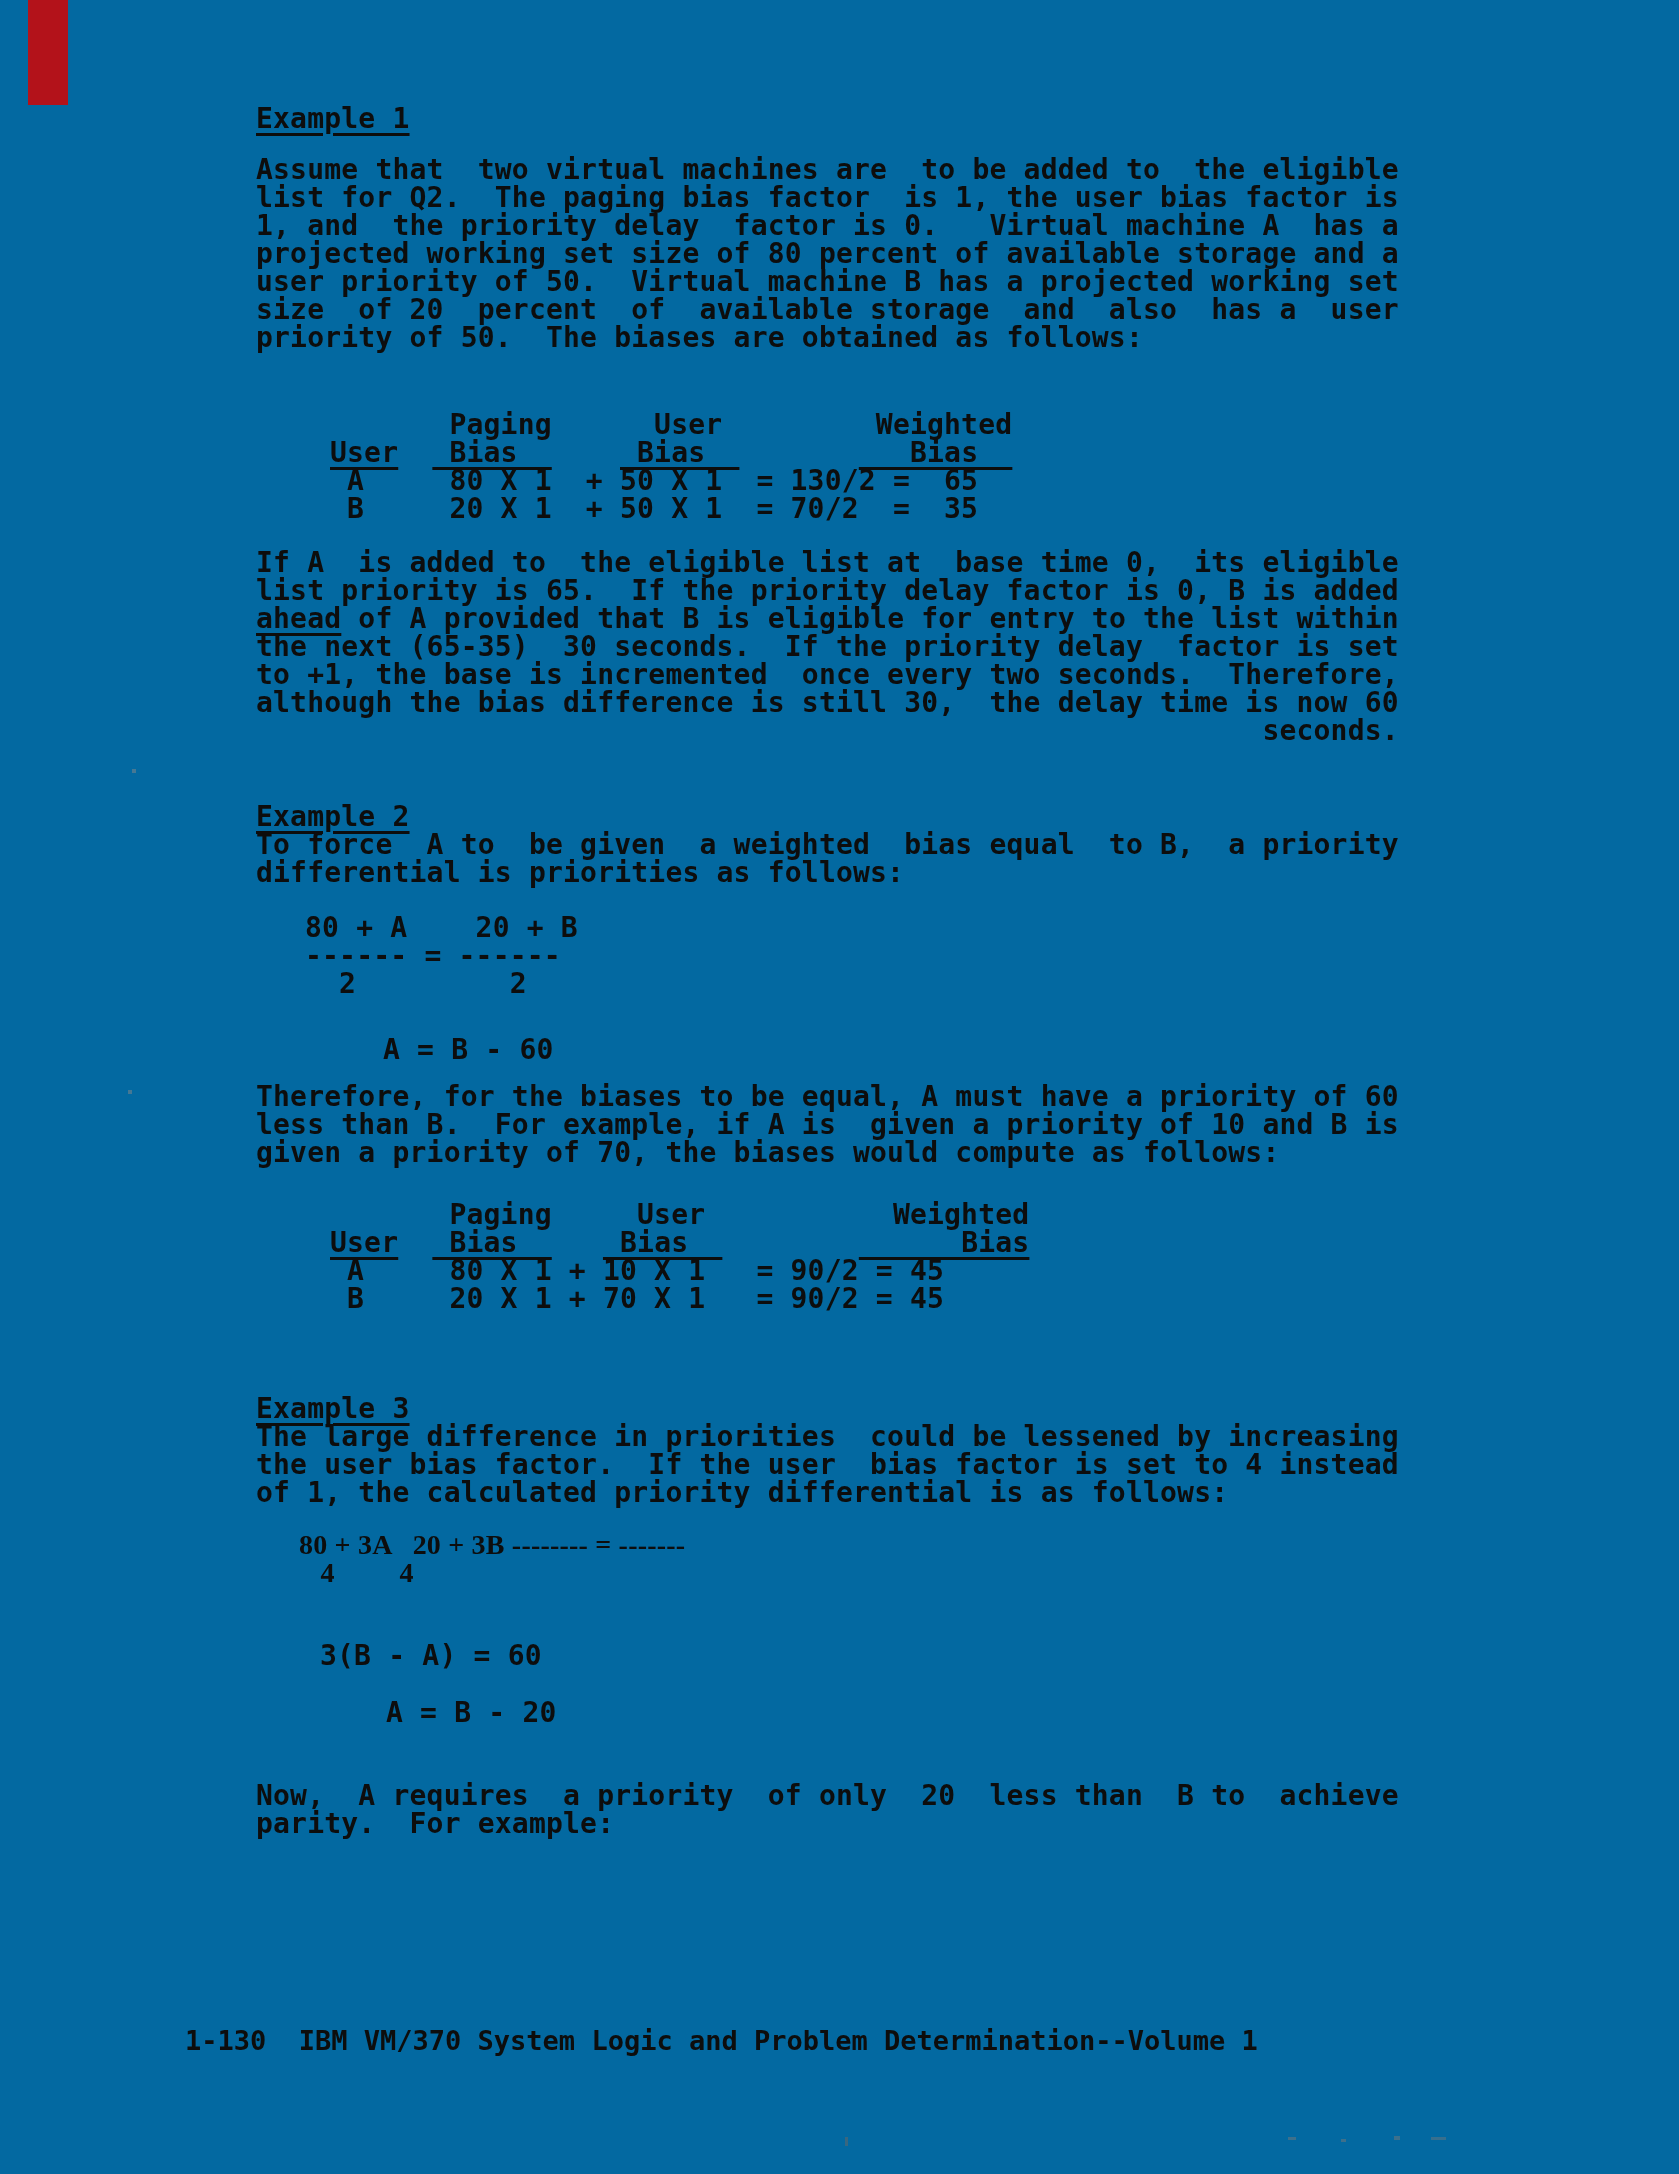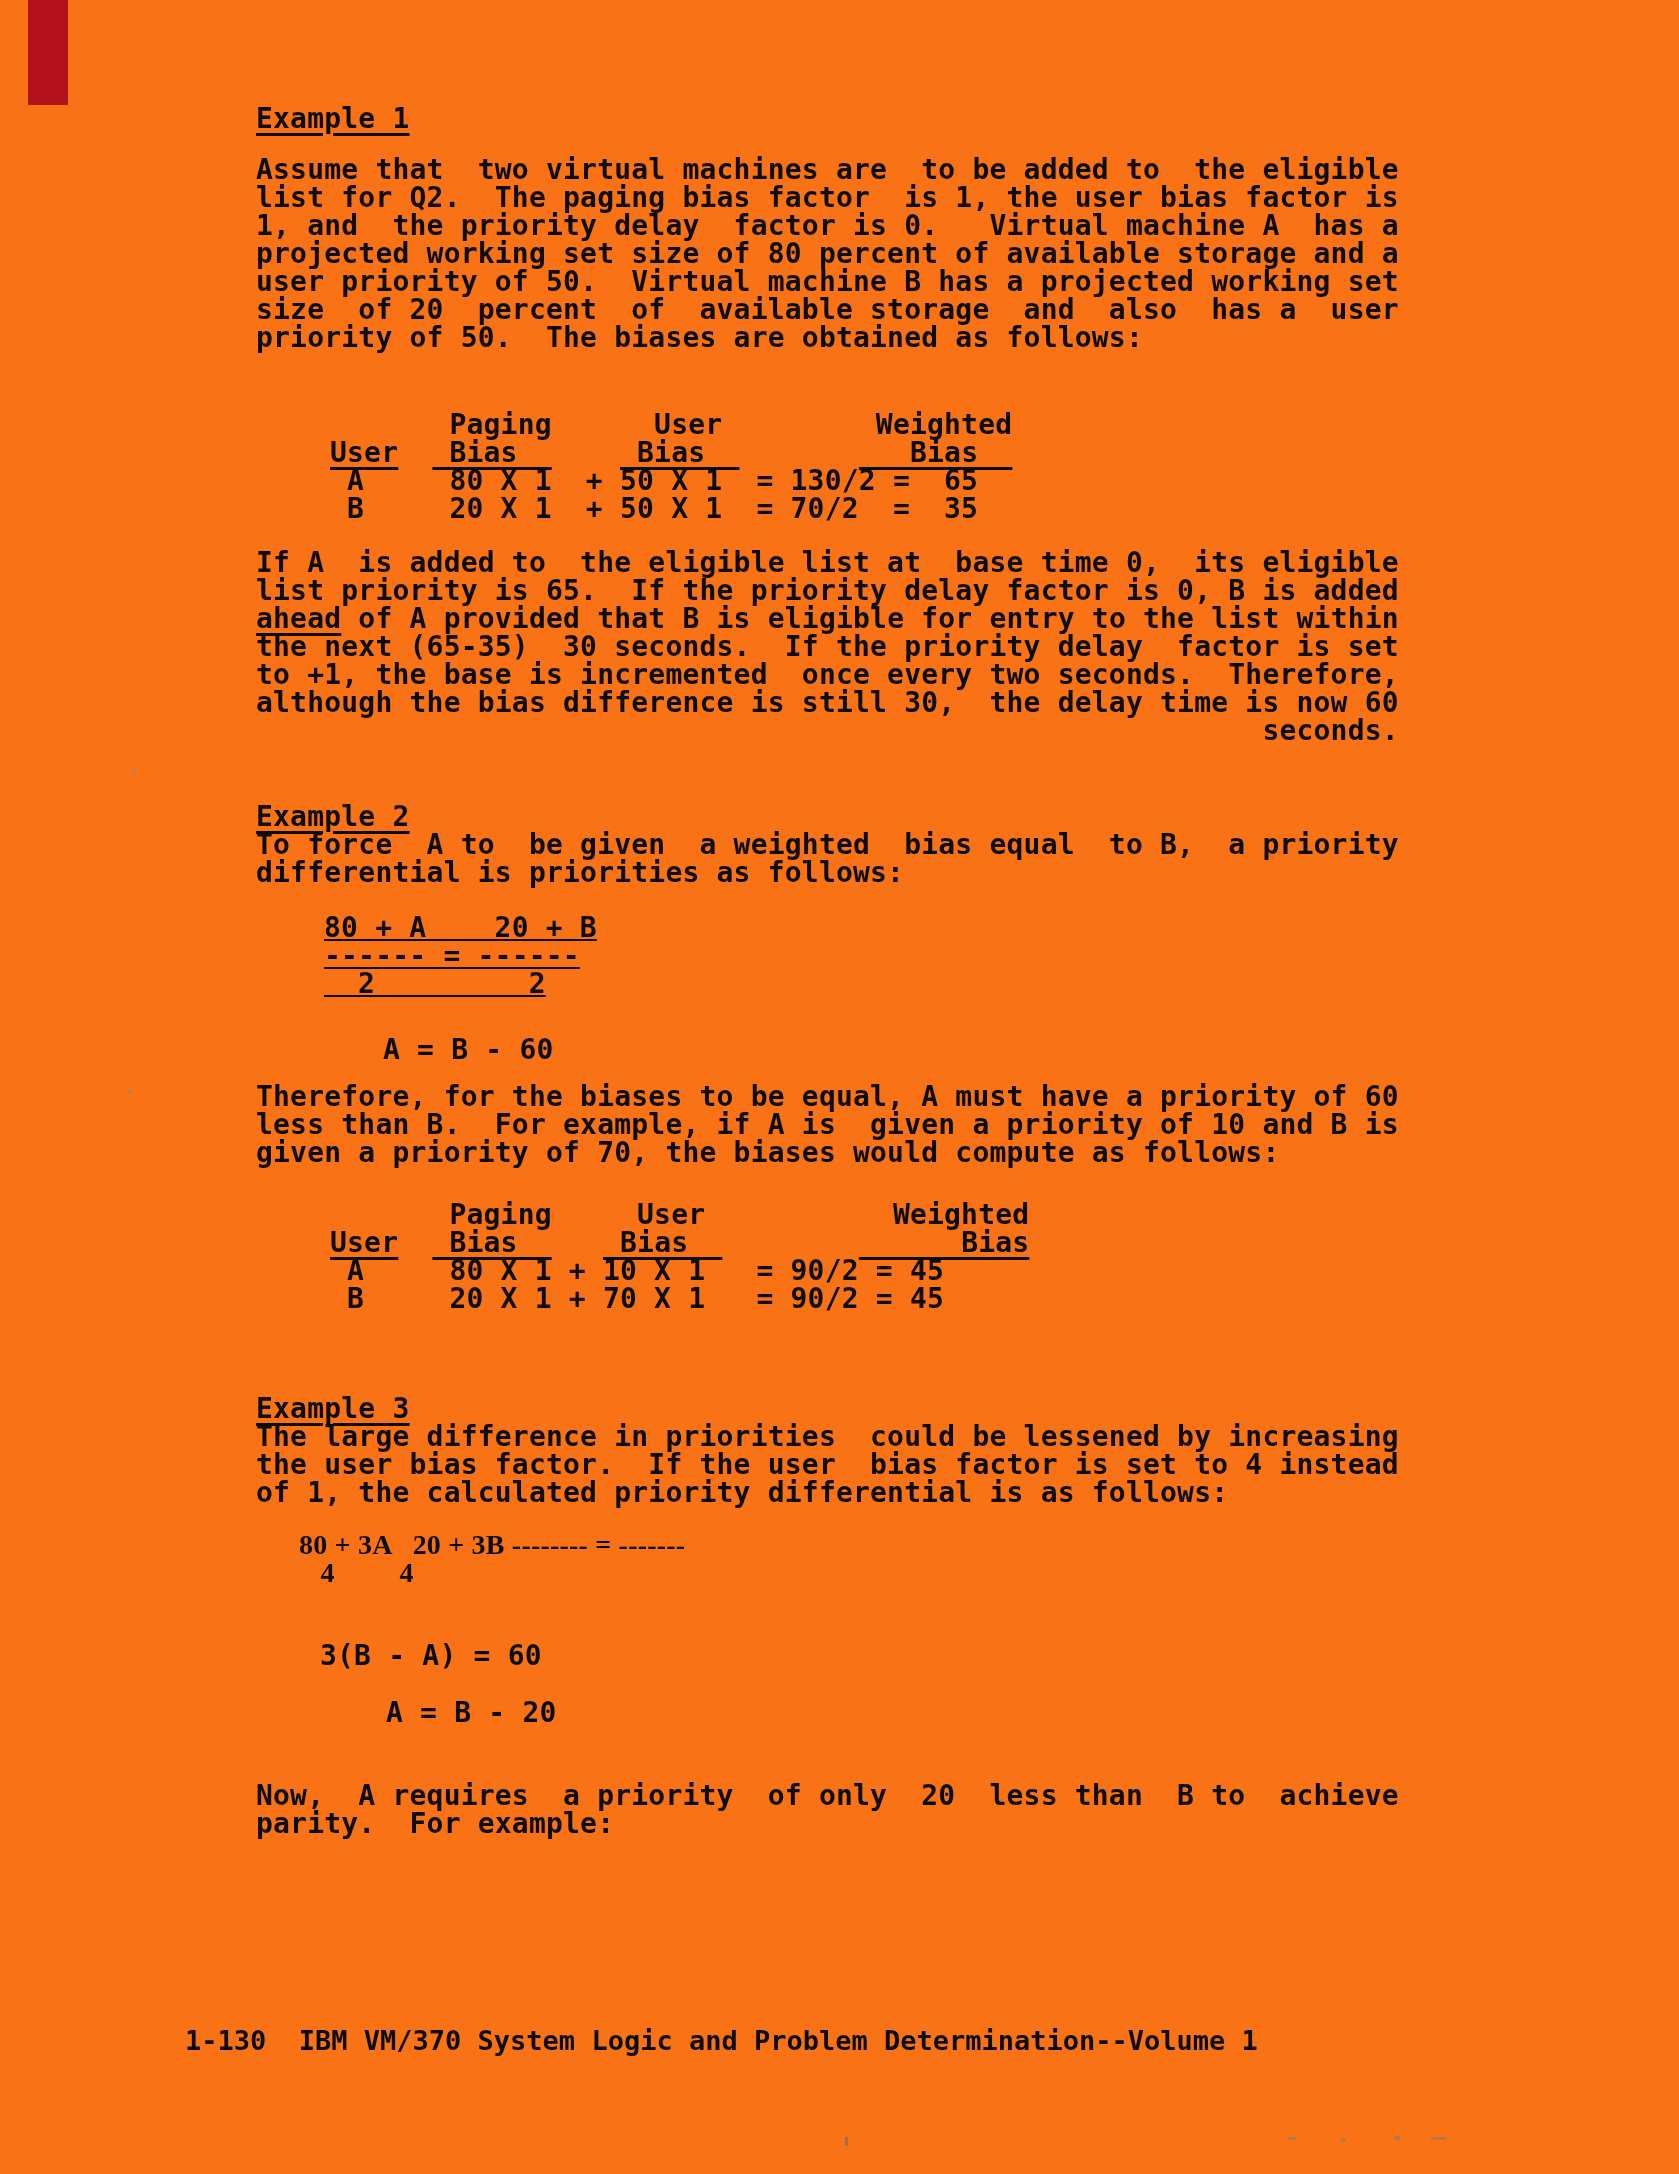--- a/index.html
+++ b/index.html
@@ -4,21 +4,21 @@
 <style>
   html, body { margin: 0; padding: 0; }
   body {
     width: 1680px; height: 2174px;
     background: #fdfdfc;
     position: relative;
     overflow: hidden;
   }
   .page {
     position: absolute; inset: 0;
-    background: #f97316;
+    background: #0369a1;
   }
   .blk {
     position: absolute;
     margin: 0;
     font-family: "DejaVu Sans Mono", "Liberation Mono", monospace;
     font-weight: 700;
     font-size: 28px;
     line-height: 28px;
     letter-spacing: 0.2px;
     color: #0d0d0d;
@@ -62,21 +62,21 @@
       <pre class="blk" style="top: 549px; left: 256px; text-align: right;"><span>If A  is added to  the eligible list at  base time 0,  its eligible</span>
 <span>list priority is 65.  If the priority delay factor is 0, B is added</span>
 <span class="u">ahead</span><span> of A provided that B is eligible for entry to the list within</span>
 <span>the next (65-35)  30 seconds.  If the priority delay  factor is set</span>
 <span>to +1, the base is incremented  once every two seconds.  Therefore,</span>
 <span>although the bias difference is still 30,  the delay time is now 60</span>
 <span>seconds.</span></pre>
       <pre class="blk" style="top: 803px; left: 256px;"><span class="u">Example 2</span></pre>
       <pre class="blk" style="top: 831px; left: 256px;"><span>To force  A to  be given  a weighted  bias equal  to B,  a priority</span>
 <span>differential is priorities as follows:</span></pre>
-      <pre class="blk" style="top: 914px; left: 324px; text-decoration: underline;"><span>80 + A    20 + B</span>
+      <pre class="blk" style="top: 914px; left: 305px;"><span>80 + A    20 + B</span>
 <span>------ = ------</span>
 <span>  2         2</span></pre>
       <pre class="blk" style="top: 1036px; left: 383px;"><span>A = B - 60</span></pre>
       <pre class="blk" style="top: 1083px; left: 256px;"><span>Therefore, for the biases to be equal, A must have a priority of 60</span>
 <span>less than B.  For example, if A is  given a priority of 10 and B is</span>
 <span>given a priority of 70, the biases would compute as follows:</span></pre>
       <pre class="blk" style="top: 1201px; left: 330px;"><span>       Paging     User           Weighted</span>
 <span class="u">User</span><span>  </span><span class="u"> Bias  </span><span>   </span><span class="u"> Bias  </span><span>        </span><span class="u">      Bias</span>
 <span> A     80 X 1 + 10 X 1   = 90/2 = 45</span>
 <span> B     20 X 1 + 70 X 1   = 90/2 = 45</span></pre>

